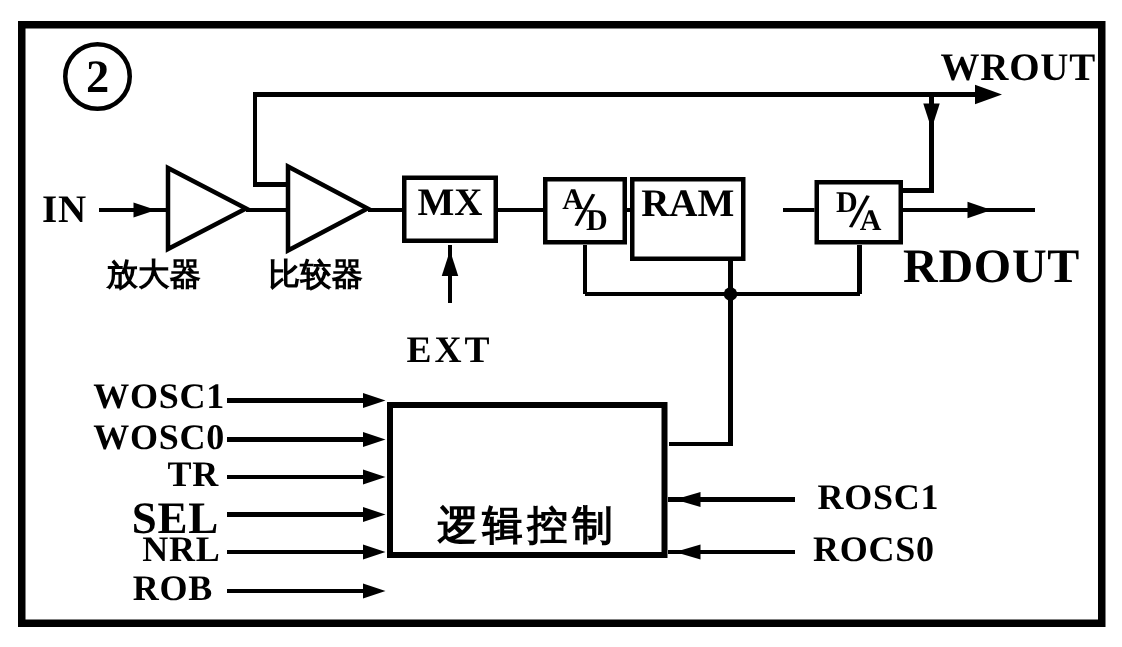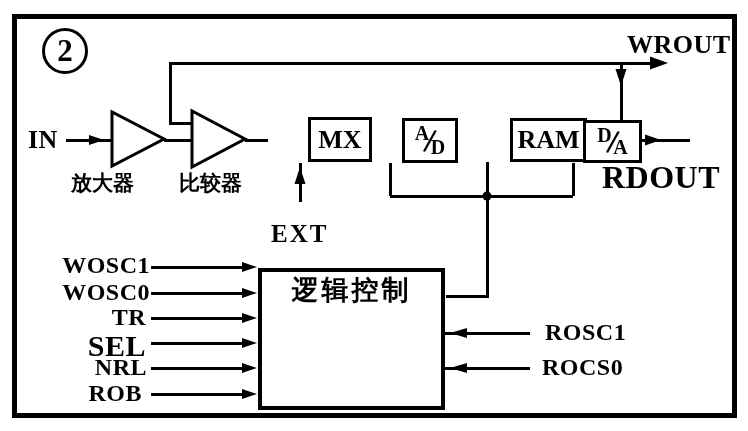--- a/index.html
+++ b/index.html
@@ -13,32 +13,32 @@
     border:5px solid #000;box-sizing:border-box;
   }
   svg.wires{position:absolute;left:0;top:0;width:748px;height:431px;}
   .lbl{
     position:absolute;font-weight:bold;white-space:nowrap;line-height:1.05;
     font-size:25px;letter-spacing:0.5px;
   }
   .lbl.cjk{font-size:21px;letter-spacing:0px;}
   .box{
     position:absolute;border:3px solid #000;box-sizing:border-box;
-    display:flex;align-items:center;justify-content:center;
-    font-weight:bold;background:#fff;margin-left:40px;
+    display:flex;justify-content:center;
+    font-weight:bold;background:#fff;
   }
   .box .bx-label{font-size:26px;font-weight:bold;letter-spacing:0px;}
   .frac{display:flex;align-items:center;justify-content:center;height:100%;}
   .frac .top{font-size:20px;align-self:flex-start;margin-top:1px;}
   .frac .slash{font-size:34px;font-weight:bold;margin:0 -4px;transform:rotate(10deg);}
   .frac .bot{font-size:20px;align-self:flex-end;margin-bottom:1px;}
   #logic-box{
-    position:absolute;left:258px;top:268px;width:187px;height:142px;
+    position:absolute;left:258px;top:268px;width:187px;height:104px;
     border:4px solid #000;box-sizing:border-box;background:#fff;
-    display:flex;align-items:flex-start;justify-content:center;
+    display:flex;align-items:flex-end;justify-content:center;
   }
   #logic-box .bx-label{font-size:27px;font-weight:bold;letter-spacing:3px;}
   #fig-circle{
     position:absolute;left:42px;top:28px;width:46px;height:46px;
     border:3px solid #000;border-radius:50%;box-sizing:border-box;
     display:flex;align-items:center;justify-content:center;
     font-size:31px;font-weight:bold;
   }
   .right-align{text-align:right;}
 </style>
@@ -111,21 +111,21 @@
   </div>
 
   <div class="box" style="left:362px;top:118px;width:56px;height:45px;">
     <span class="frac">
       <span class="top">A</span>
       <span class="slash">/</span>
       <span class="bot">D</span>
     </span>
   </div>
 
-  <div class="box" style="left:470px;top:118px;width:77px;height:44px;">
+  <div class="box" style="left:420px;top:118px;width:77px;height:56px;">
     <span class="bx-label">RAM</span>
   </div>
 
   <div class="box" style="left:543px;top:120px;width:59px;height:43px;">
     <span class="frac">
       <span class="top">D</span>
       <span class="slash">/</span>
       <span class="bot">A</span>
     </span>
   </div>

